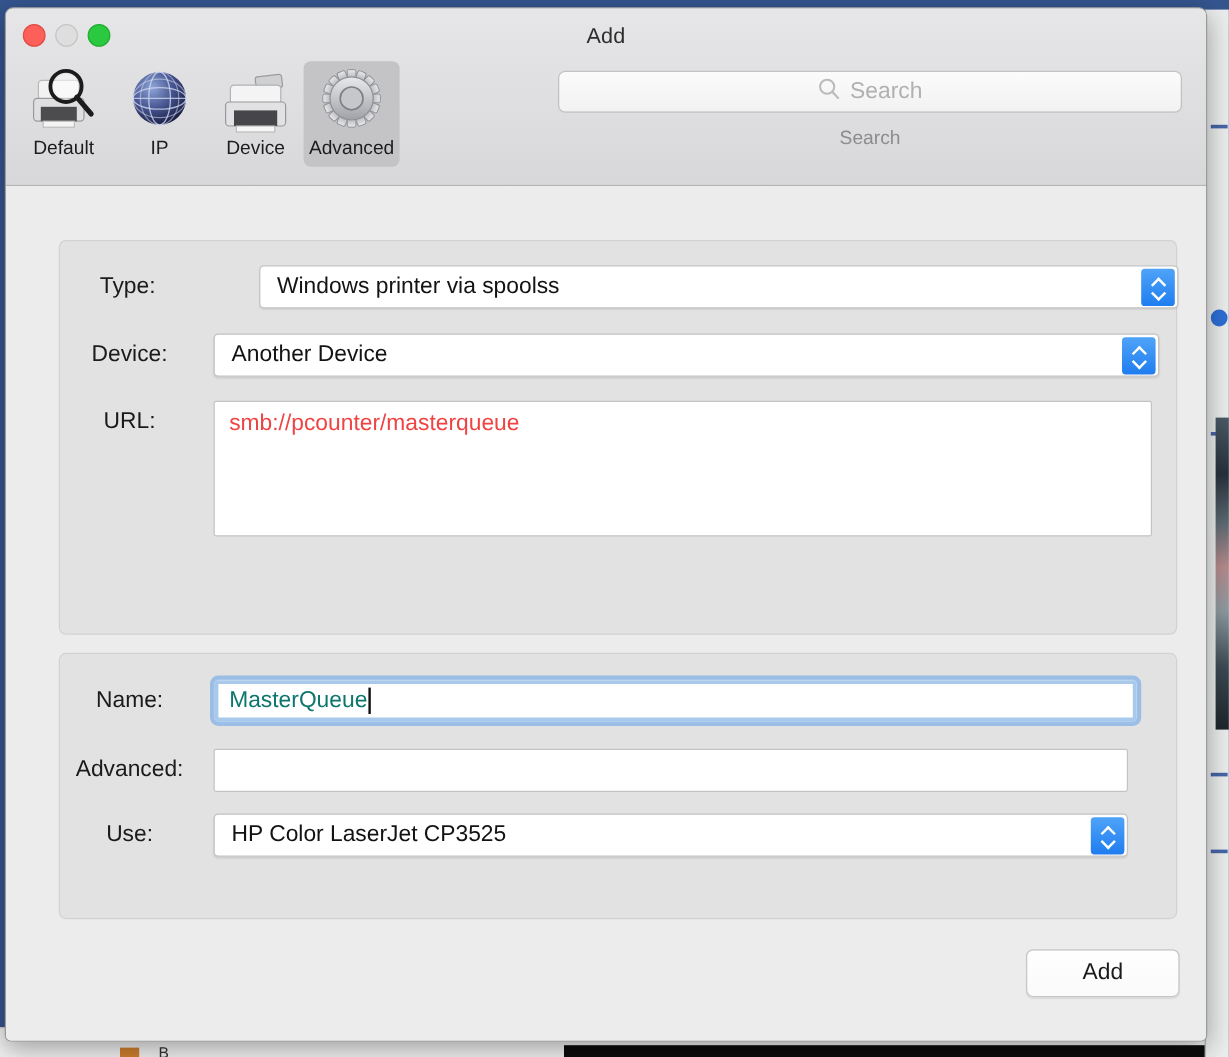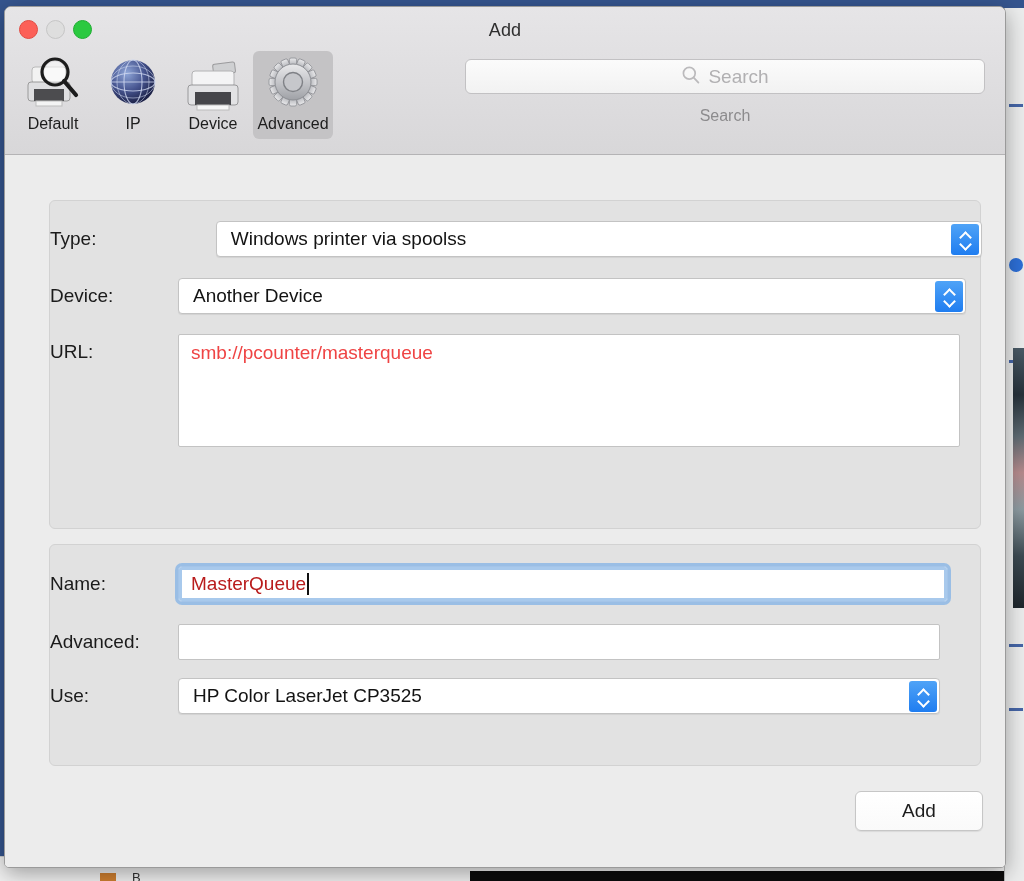--- a/index.html
+++ b/index.html
@@ -189,21 +189,21 @@
   #panel-connection { top: 45px;  height: 329px; }
   #panel-identity   { top: 389px; height: 222px; }
 
   .form-row {
     position: absolute;
     display: flex;
     align-items: flex-start;
   }
   .field-label {
     width: 128px;
-    text-align: left;
+    text-align: center;
     padding-right: 12px;
     font-size: 19px;
     color: #1b1b1b;
     line-height: 35px;
   }
 
   
   .popup {
     position: relative;
     height: 36px;
@@ -248,21 +248,21 @@
   .chev.up::before    { transform: rotate(45deg); }
   .chev.down::before  { transform: rotate(225deg); top: -1px; }
 
   
   .textfield {
     height: 36px;
     background: #fff;
     border: 1px solid #c3c3c3;
     border-radius: 2px;
     font-size: 19px;
-    color: #b91c1c;
+    color: #0f766e;
     display: flex;
     align-items: center;
     padding-left: 12px;
   }
   .textfield.focused {
     border: 1px solid #a4c4e8;
     outline: 3px solid #a8c9ec;
     outline-offset: -4px;
     box-shadow: 0 0 0 3px rgba(141,183,229,.85);
     border-radius: 4px;

